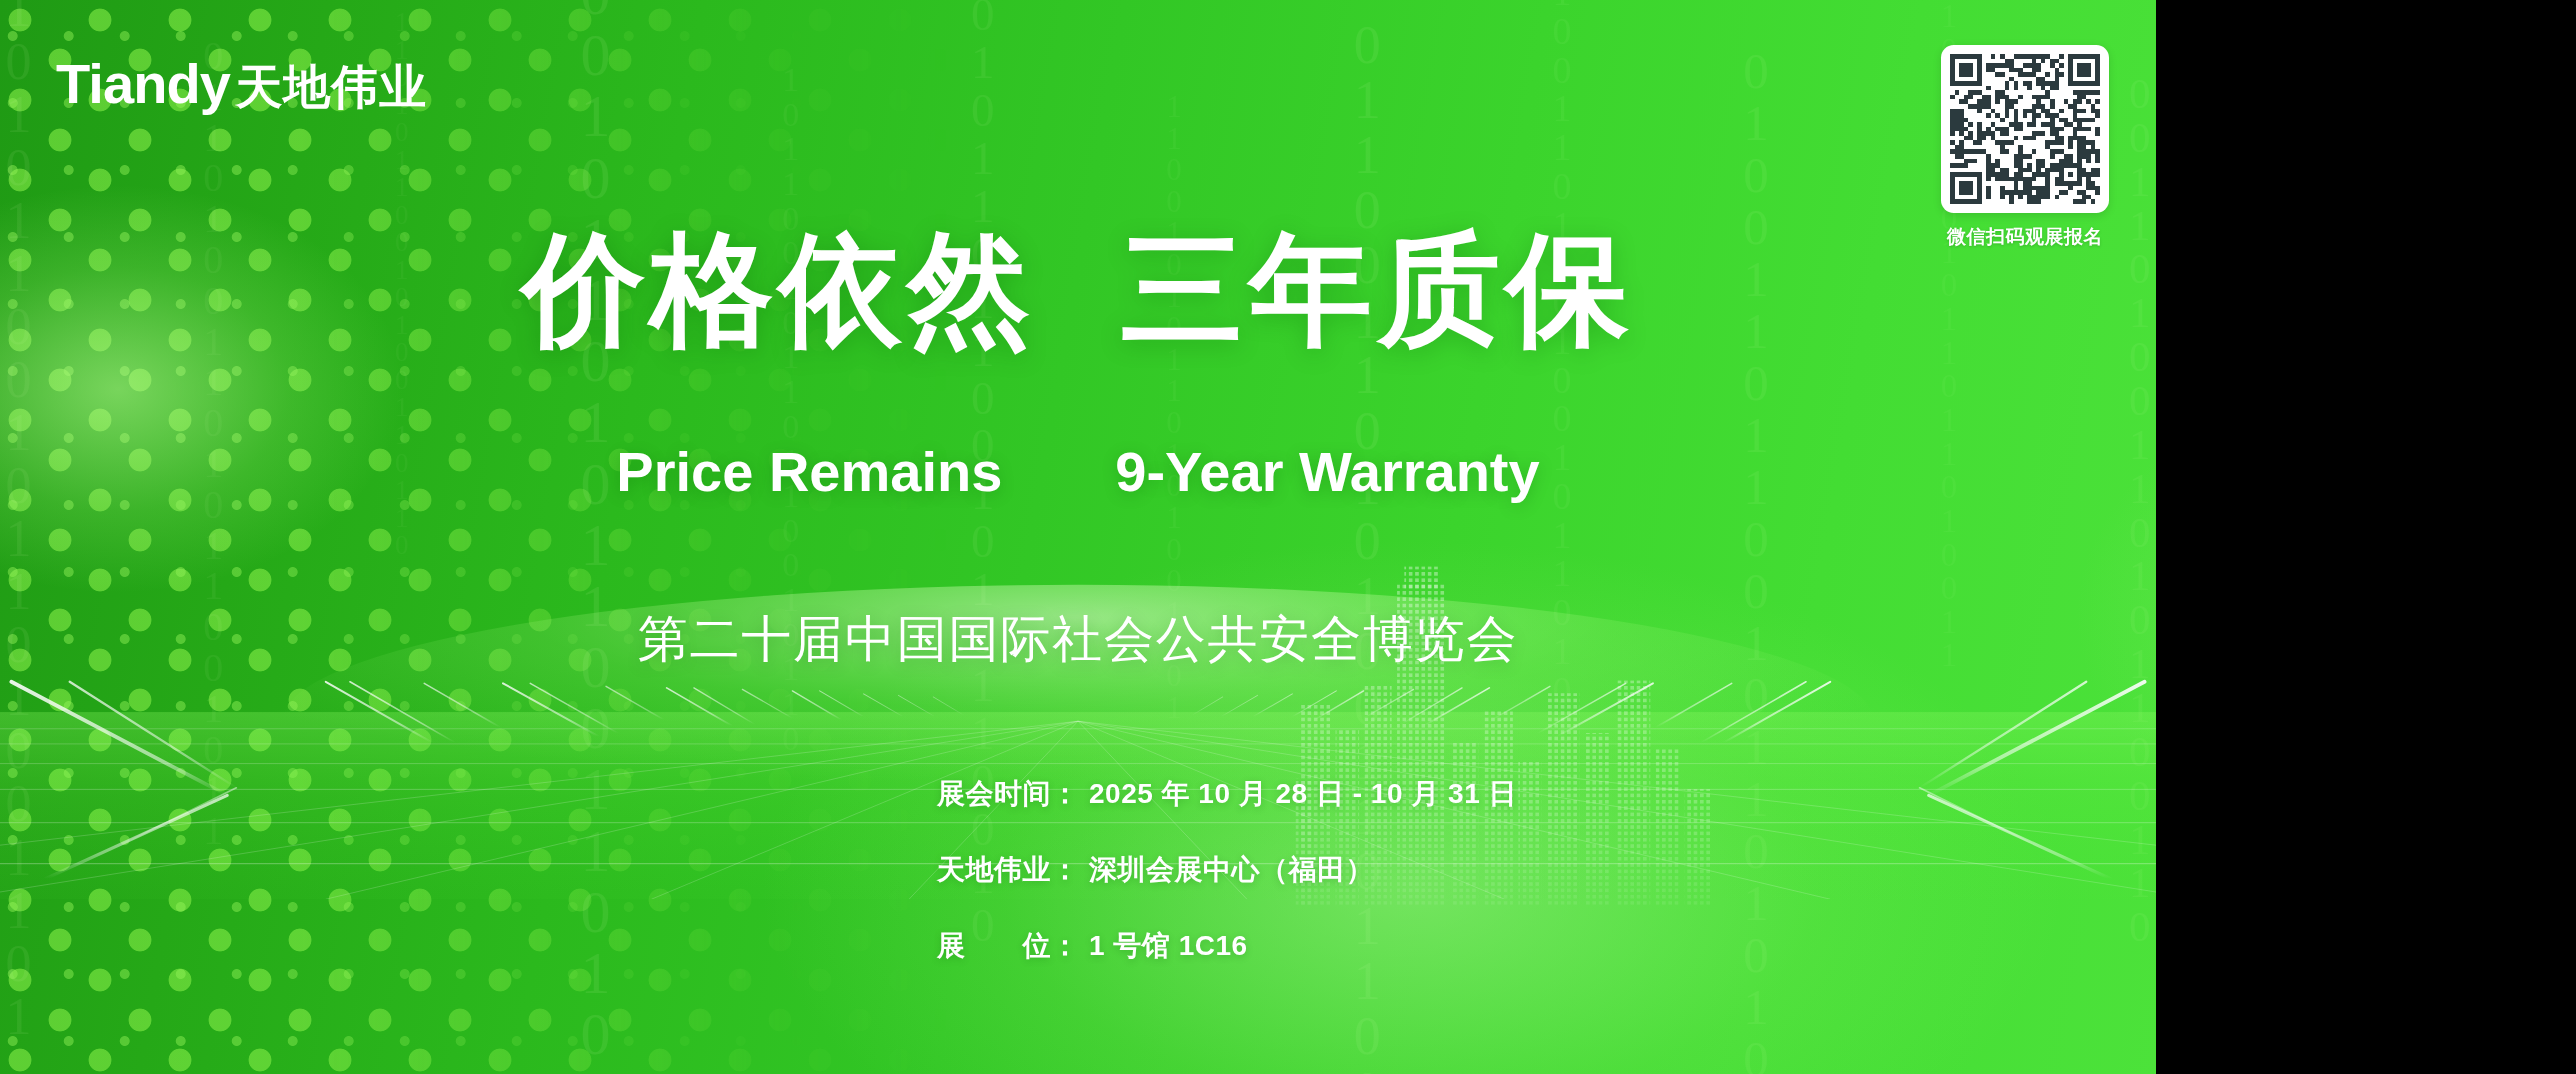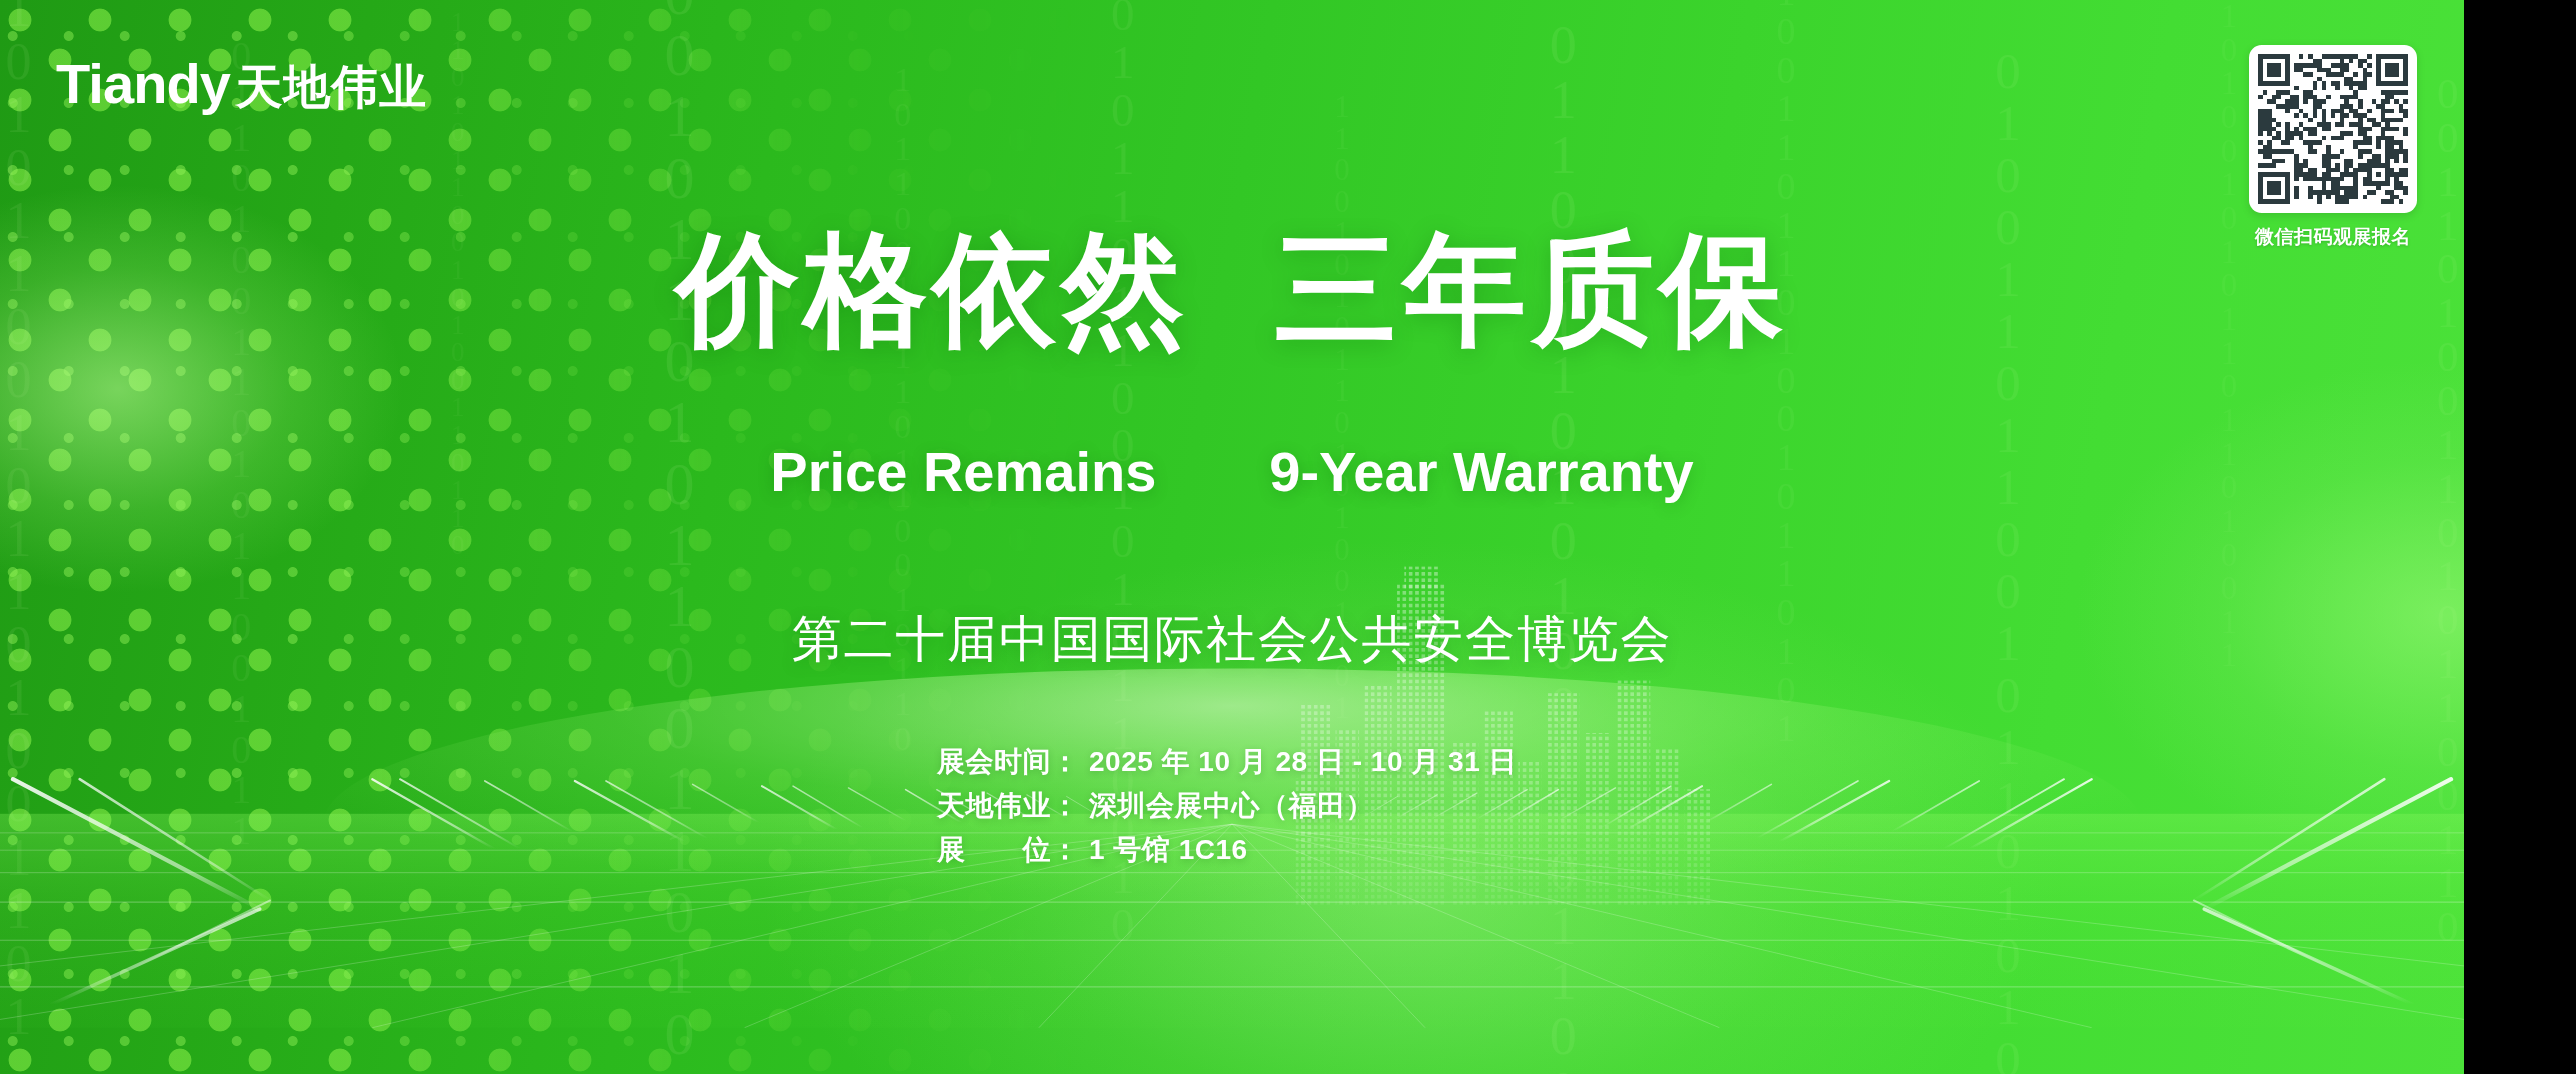--- a/index.html
+++ b/index.html
@@ -2,21 +2,21 @@
 <html style="font-size:14.5px"><head>
 <meta charset="utf-8">
 <style>
   html, body {
     margin: 0;
     padding: 0;
     background: #000;
   }
   #banner {
     position: relative;
-    width: 2464px;
+    width: 2156px;
     height: 1074px;
     overflow: hidden;
     font-family: "Liberation Sans", "DejaVu Sans", sans-serif;
     background: #0f172a;
   }
 
   
   .layer { position: absolute; inset: 0; }
 
   
@@ -203,20 +203,21 @@
   }
   .detail-row {
     display: flex;
     align-items: flex-end;
     font-size: 28px;
     font-weight: 700;
     line-height: 1.58;
     letter-spacing: 0.5px;
     text-shadow: 0 1.8px 7.2px rgba(0,80,0,0.22);
     white-space: pre;
+    margin-top: 32px;
   }
   .detail-label { min-width: 152px; }
 </style>
 </head>
 <body>
 
 <div id="banner">
 
   <div class="layer" id="bg-base"></div>
   <div class="layer" id="bg-dots"></div>

